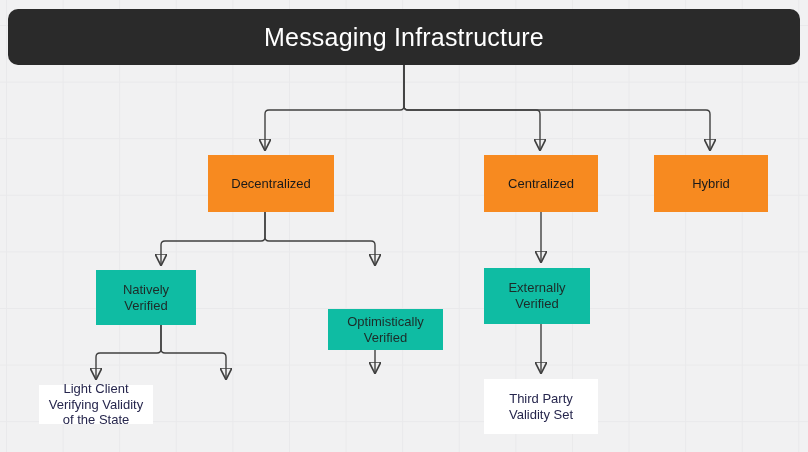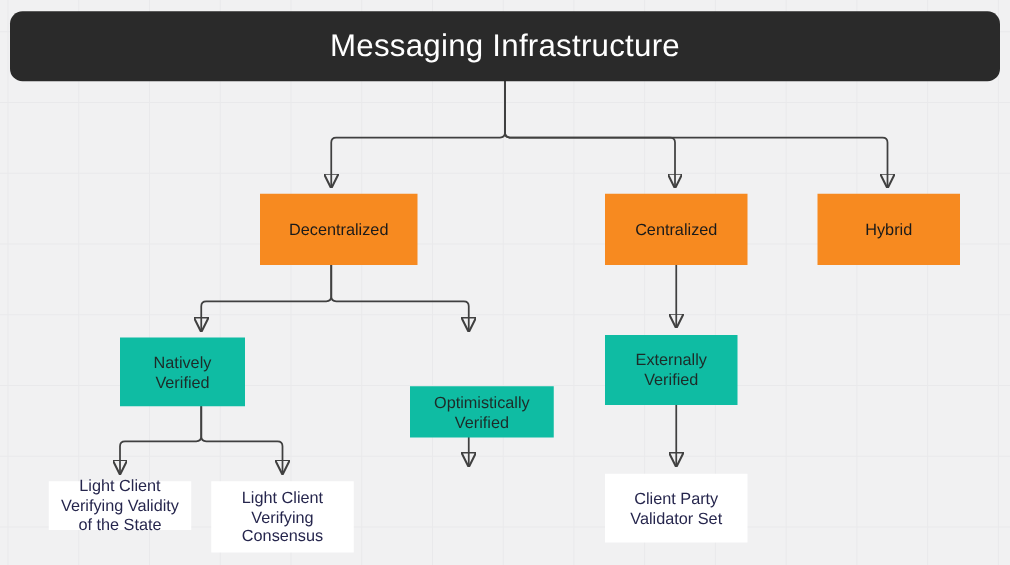--- a/index.html
+++ b/index.html
@@ -92,16 +92,15 @@
 
   <div class="node orange" id="n-decentralized">Decentralized</div>
   <div class="node orange" id="n-centralized">Centralized</div>
   <div class="node orange" id="n-hybrid">Hybrid</div>
 
   <div class="node teal" id="n-natively">Natively Verified</div>
   <div class="node teal" id="n-optimistically">Optimistically Verified</div>
   <div class="node teal" id="n-externally">Externally Verified</div>
 
   <div class="node white" id="n-lc-validity">Light Client Verifying Validity of the State</div>
-  <div class="node white" id="n-lc-consensus">Light Client Verifying Consensus</div>
-  <div class="node white" id="n-third-party">Client Party Validator Set</div>
+  <div class="node white" id="n-third-party">Third Party Validity Set</div>
 
 </div>
 
 </body></html>

